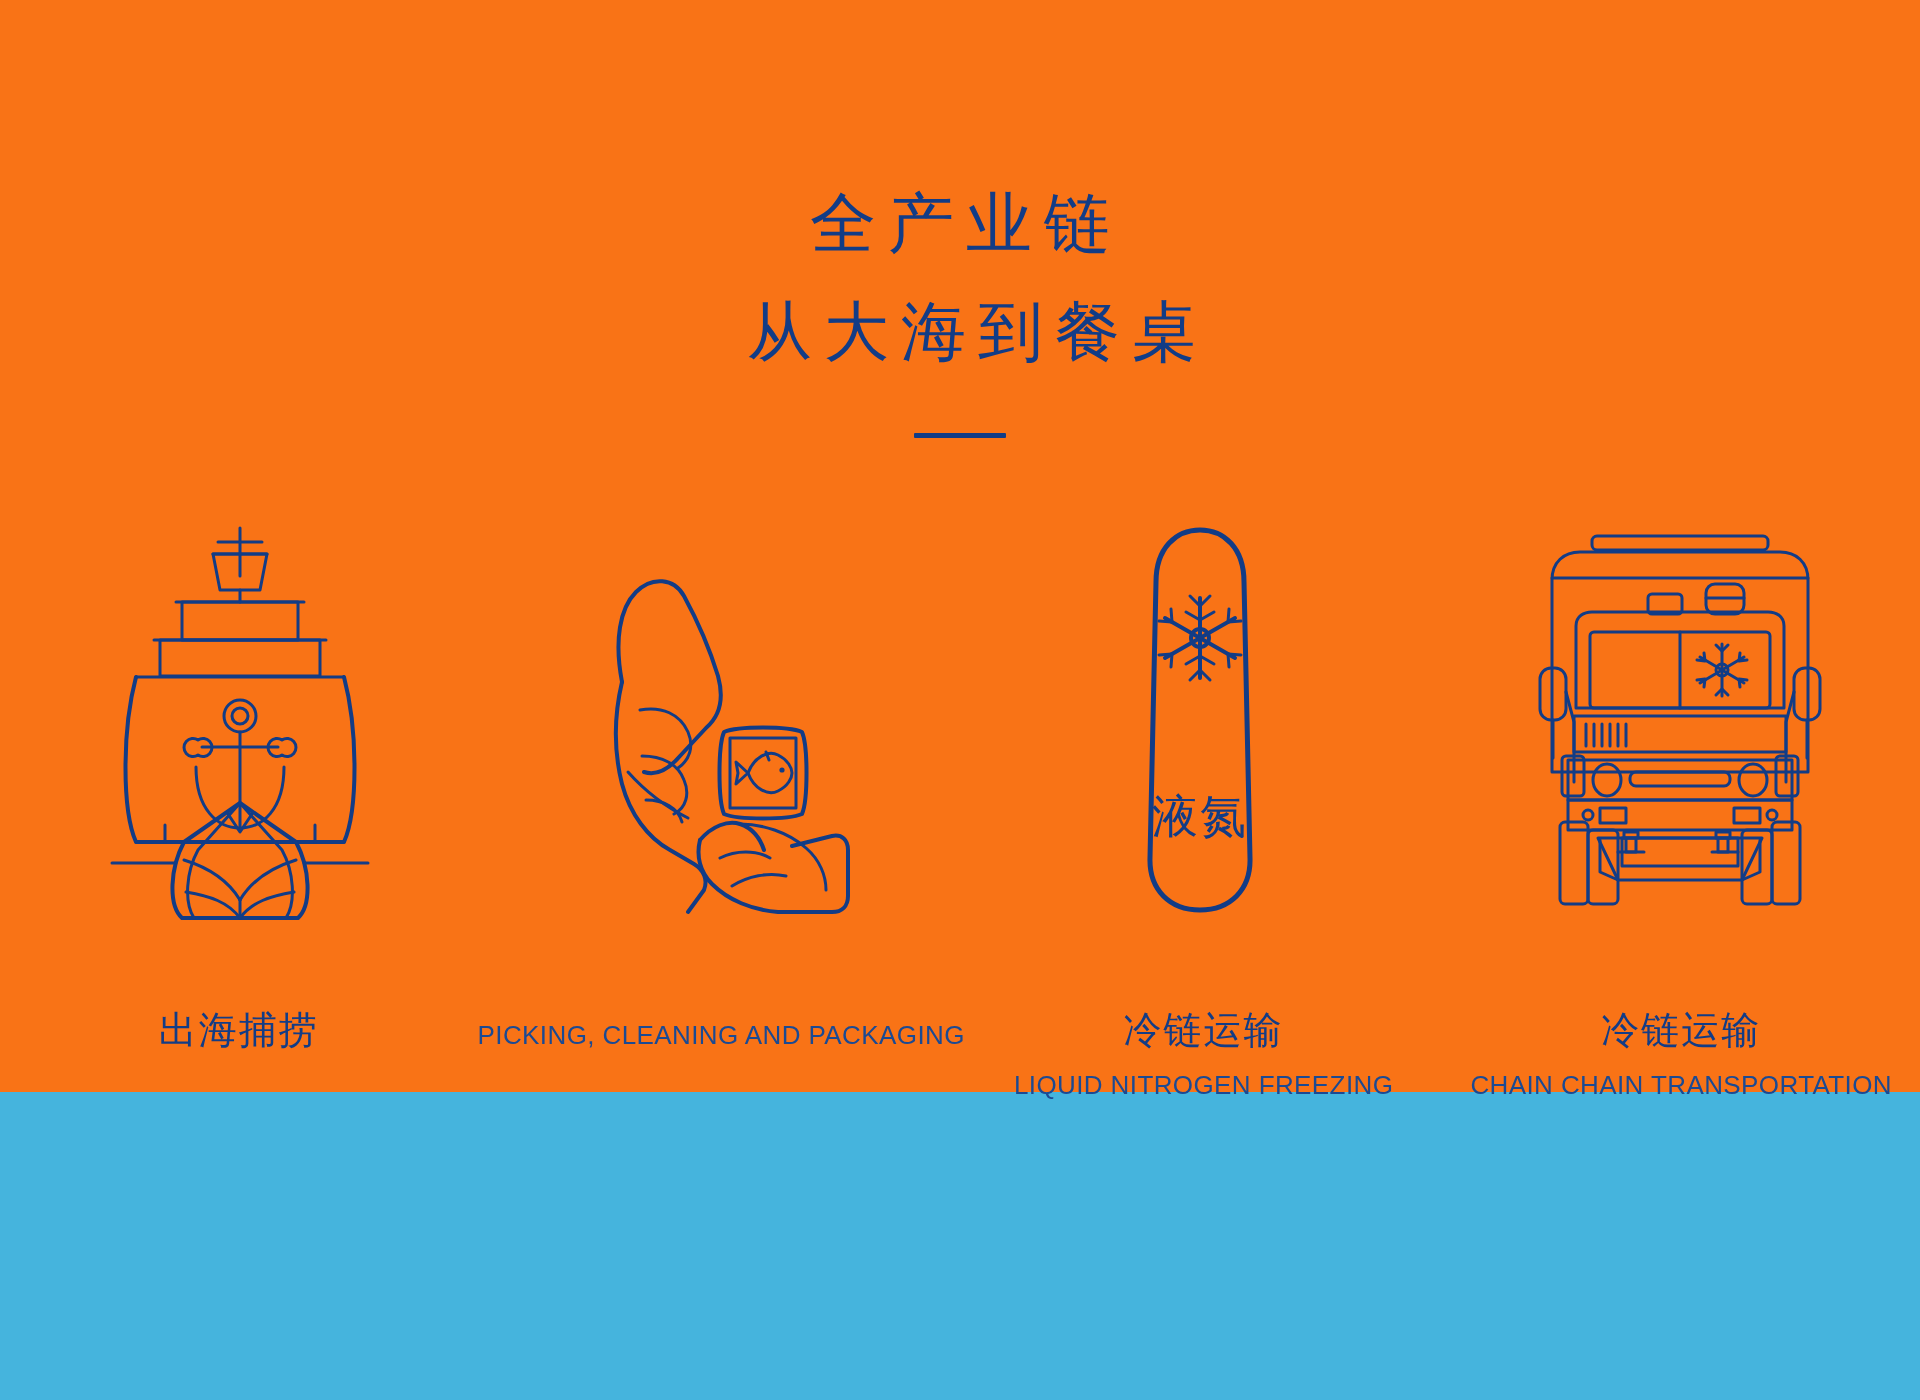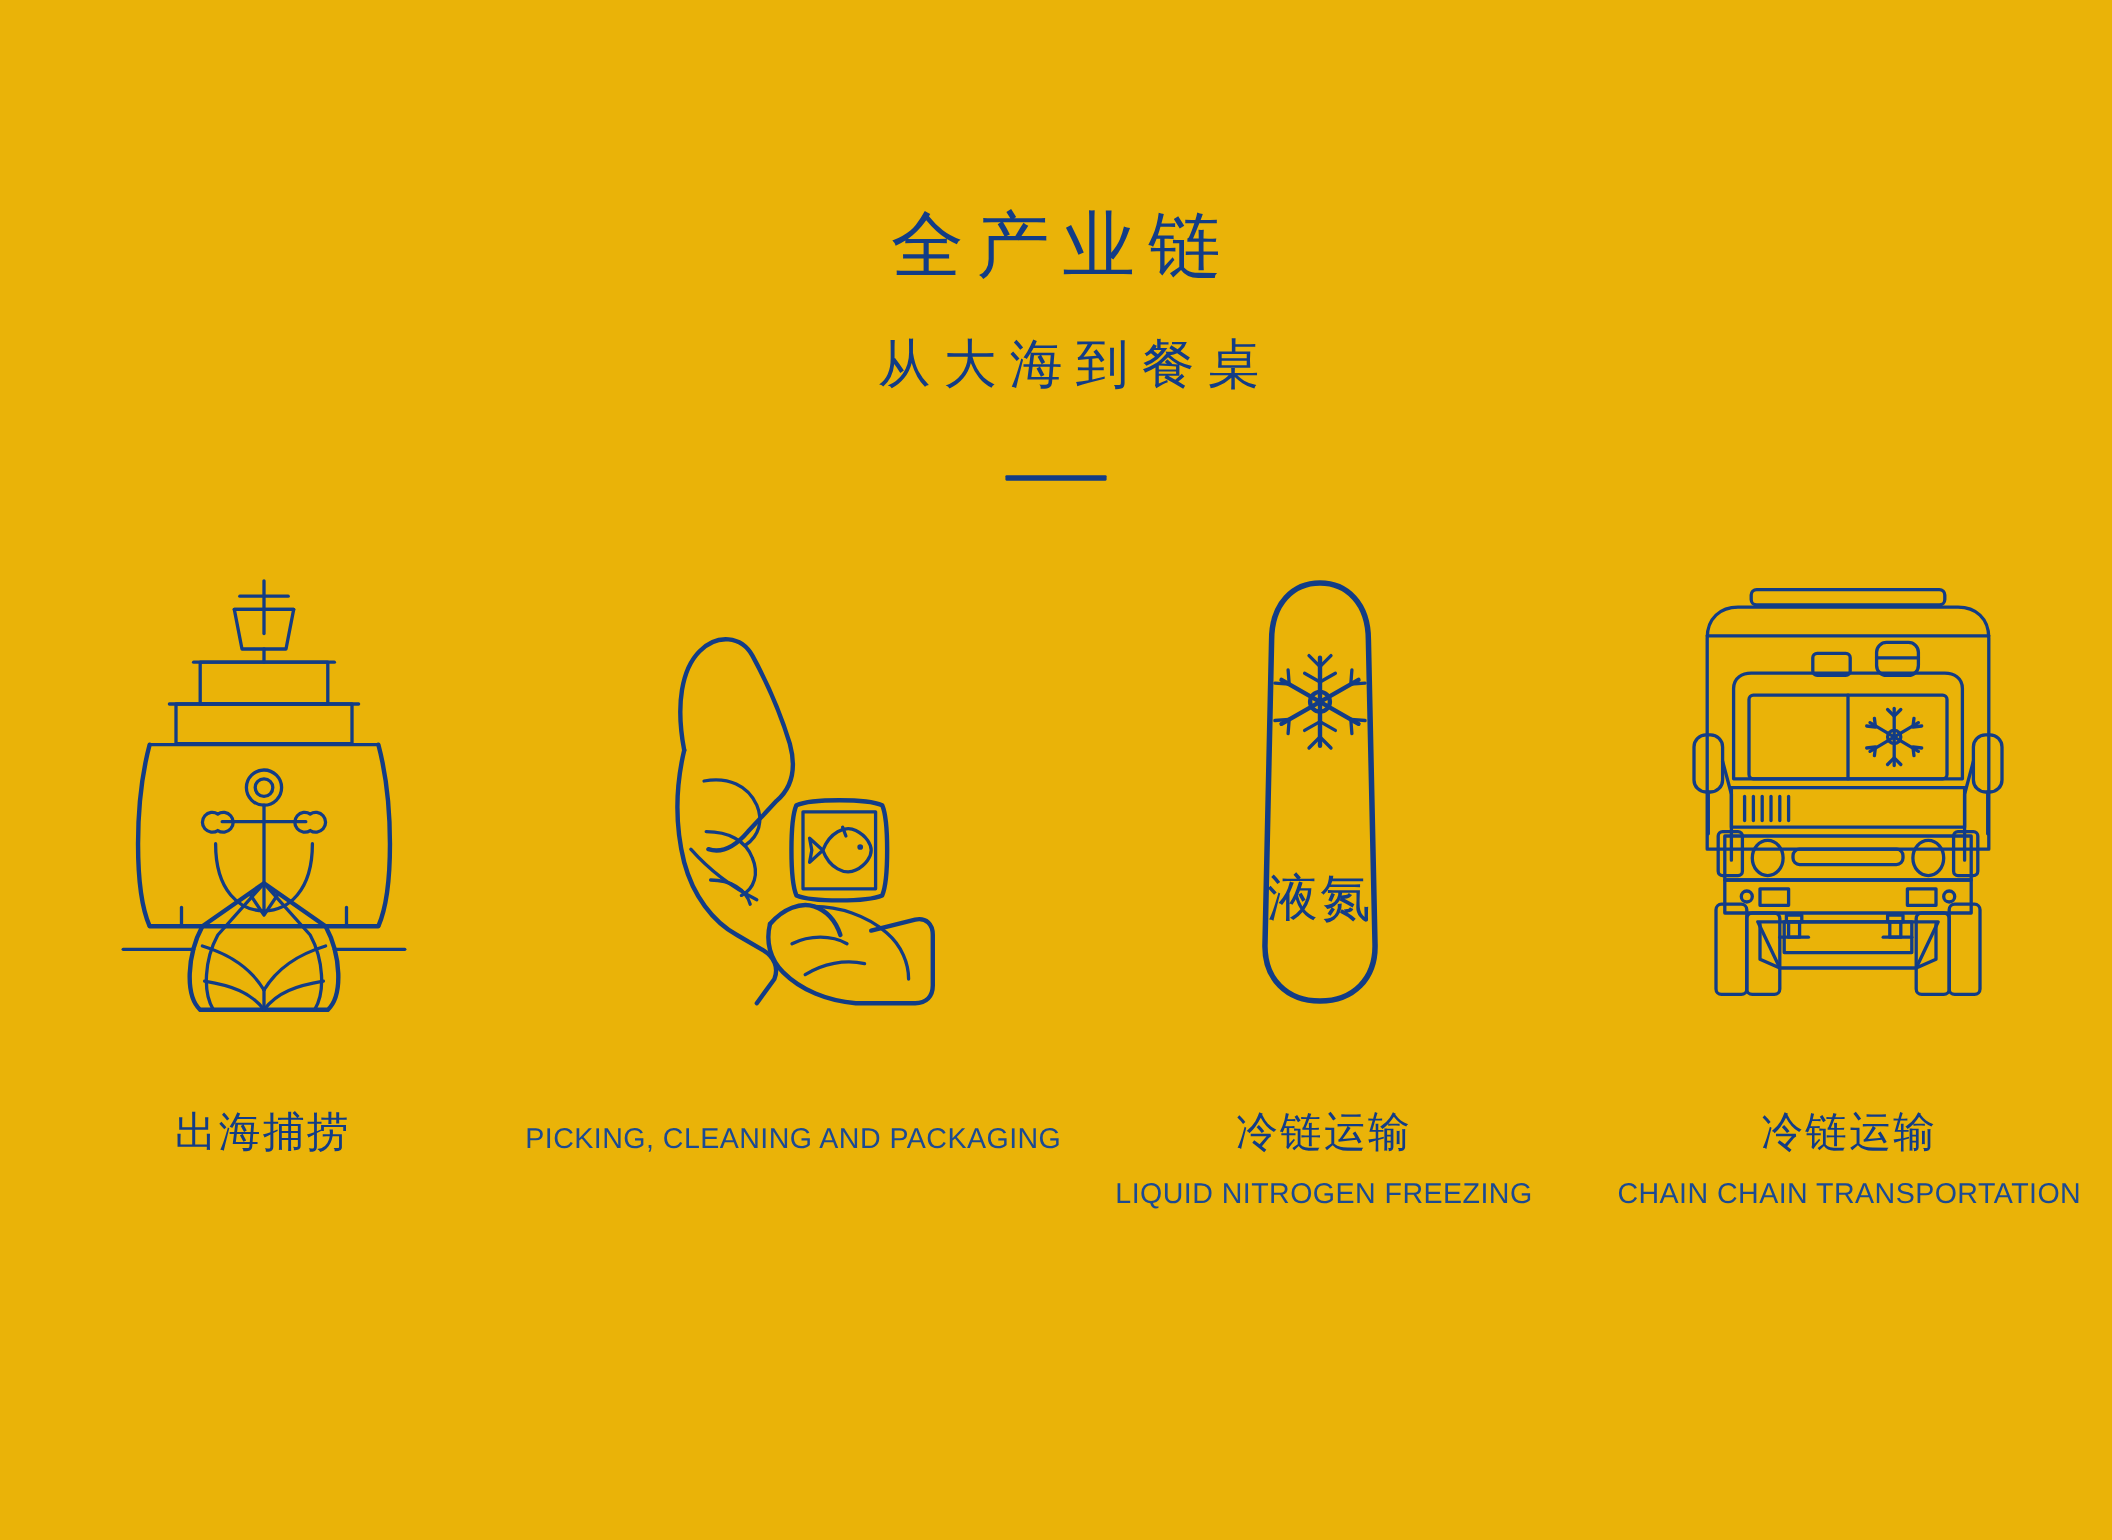--- a/index.html
+++ b/index.html
@@ -12,22 +12,22 @@
     background: #45b4dd;
     font-family: "Liberation Sans", sans-serif;
     overflow: hidden;
     position: relative;
   }
 
   #stage {
     position: absolute;
     inset: 0;
     width: 1920px;
-    height: 1400px;
-    background: #eab308;
+    height: 1092px;
+    background: #f97316;
   }
 
   
   .header {
     position: absolute;
     top: 170px;
     left: 0;
     width: 1920px;
     text-align: center;
   }
@@ -35,21 +35,21 @@
     color: #123c86;
     font-family: "Liberation Serif", serif;
     font-size: 66px;
     line-height: 108px;
     letter-spacing: 12px;
     text-indent: 12px;
     font-weight: 400;
     white-space: nowrap;
   }
   .title-line-2 {
-    font-size: 48px;
+    font-size: 65px;
     margin-left: 24px;
   }
   .divider-wrap {
     margin-top: 38px;
     height: 20px;
   }
   .divider {
     display: inline-block;
     width: 92px;
     height: 5px;

